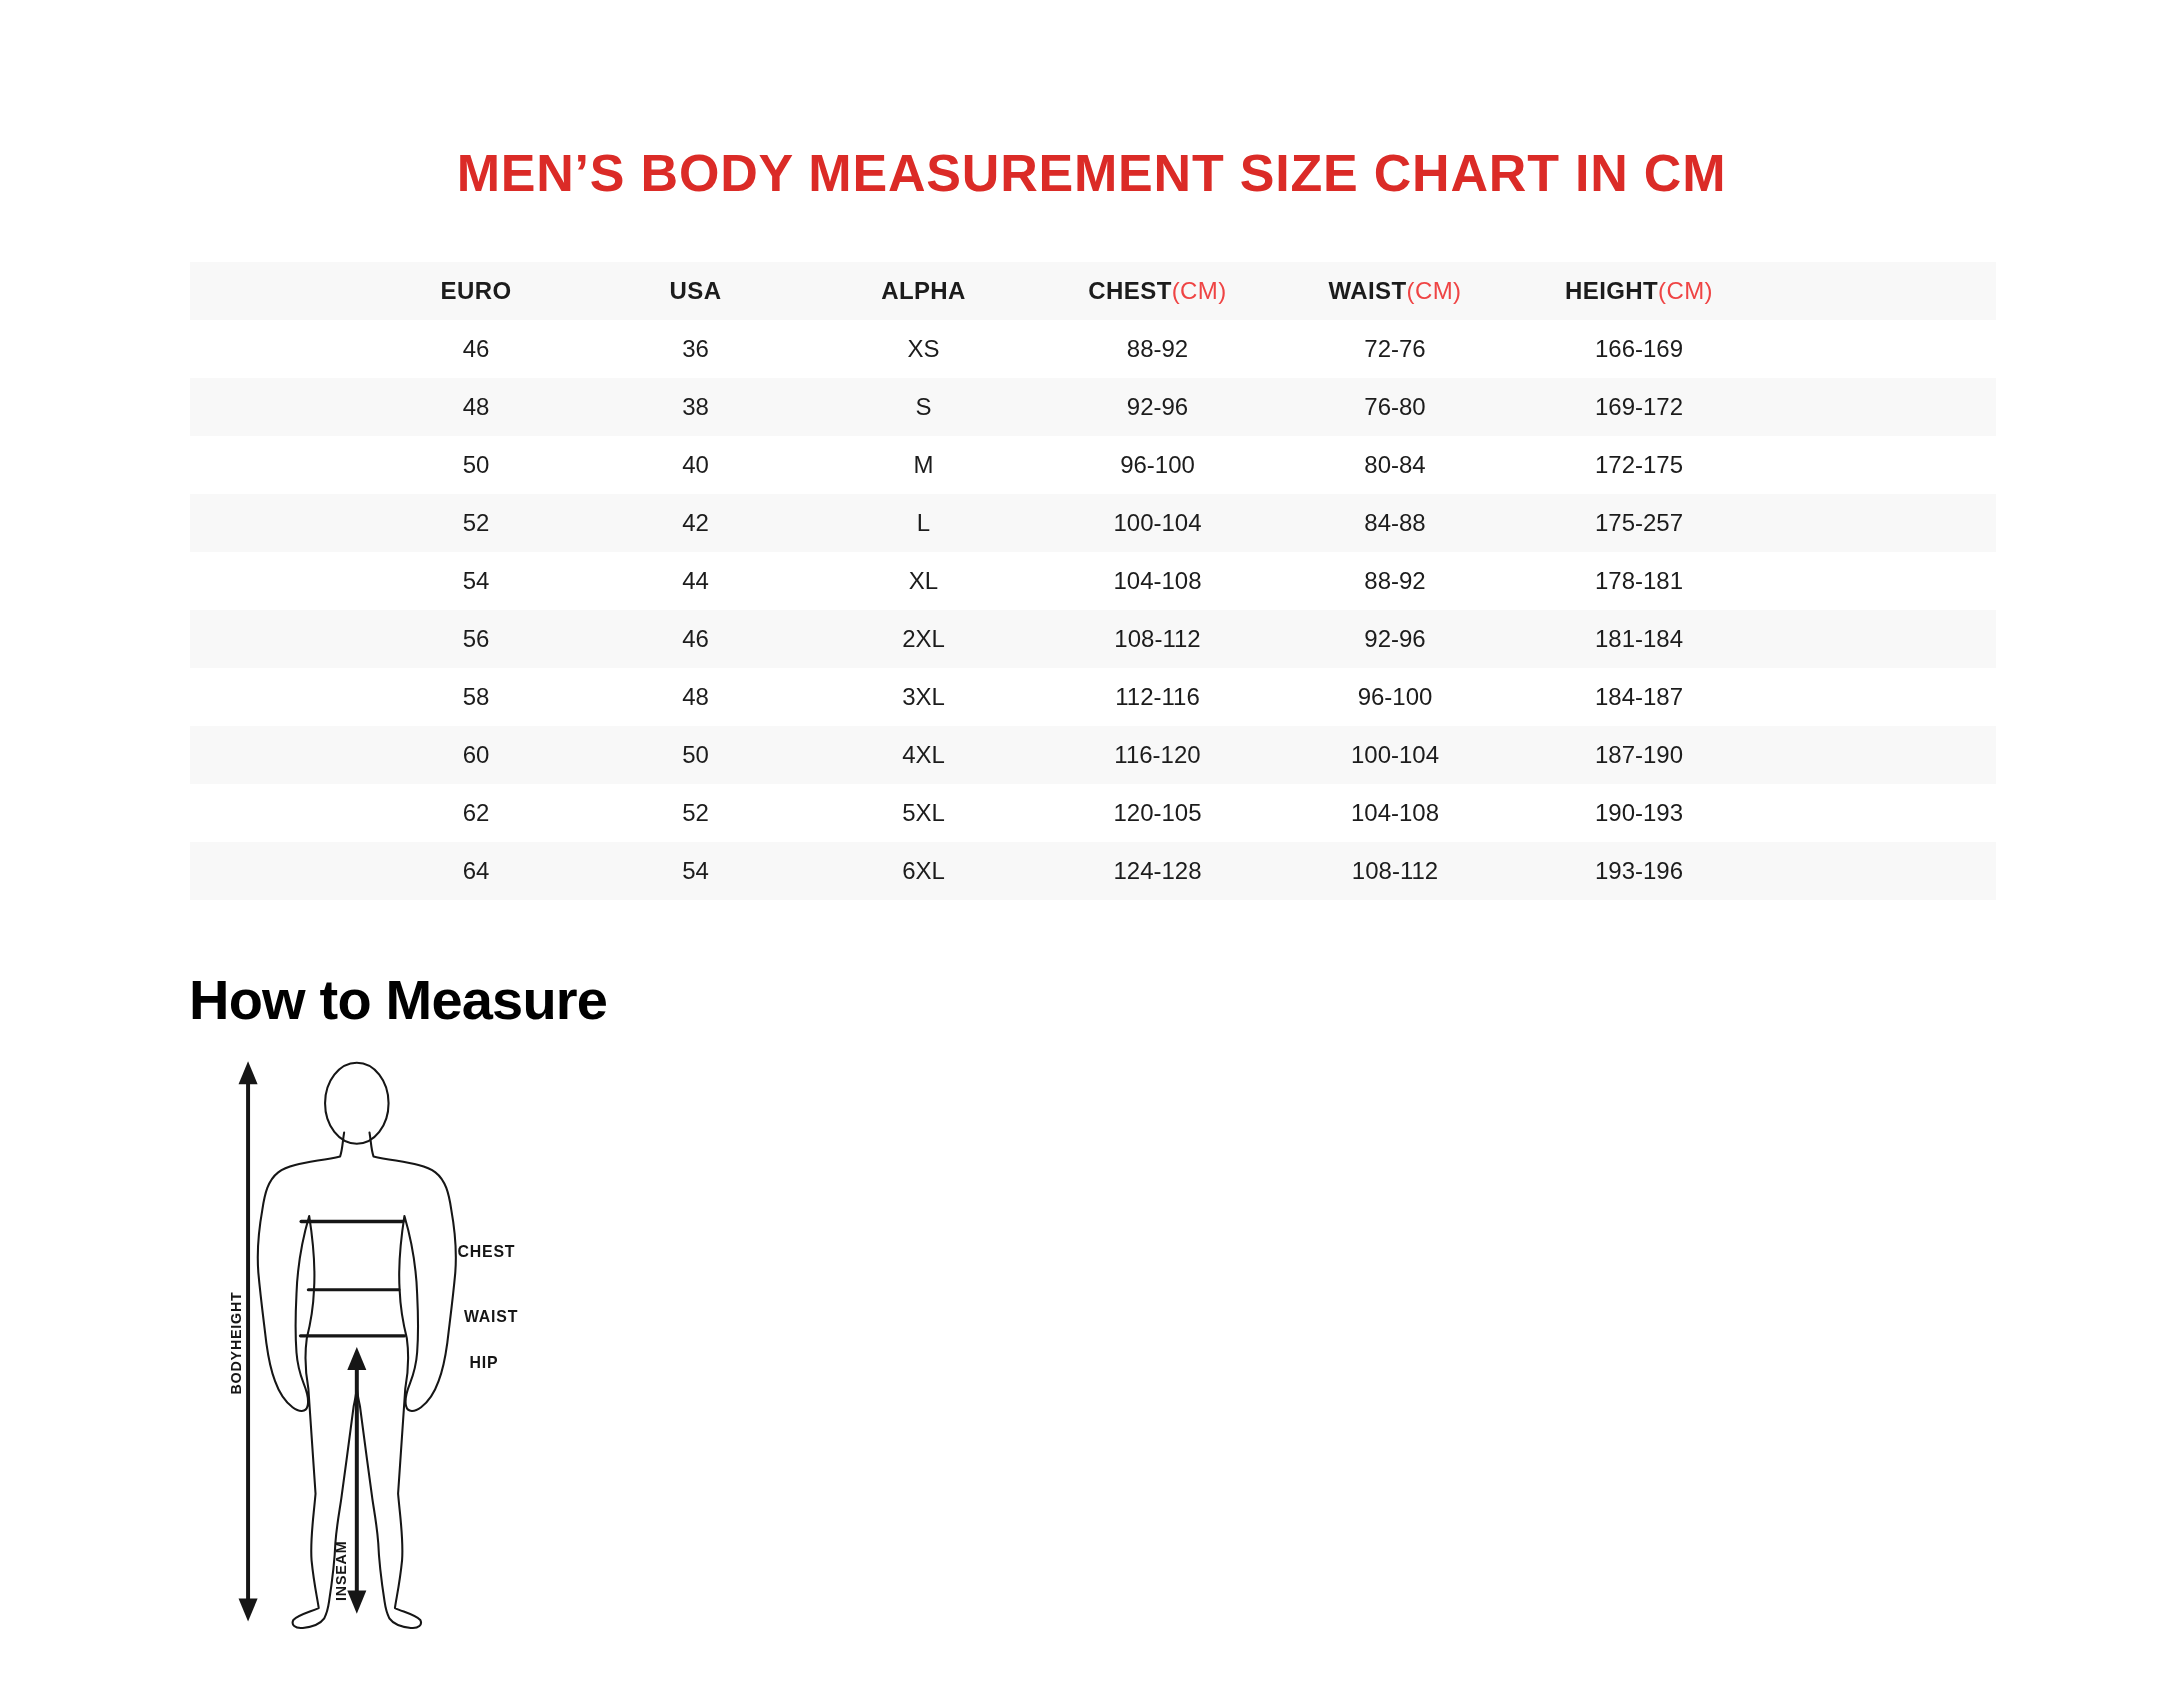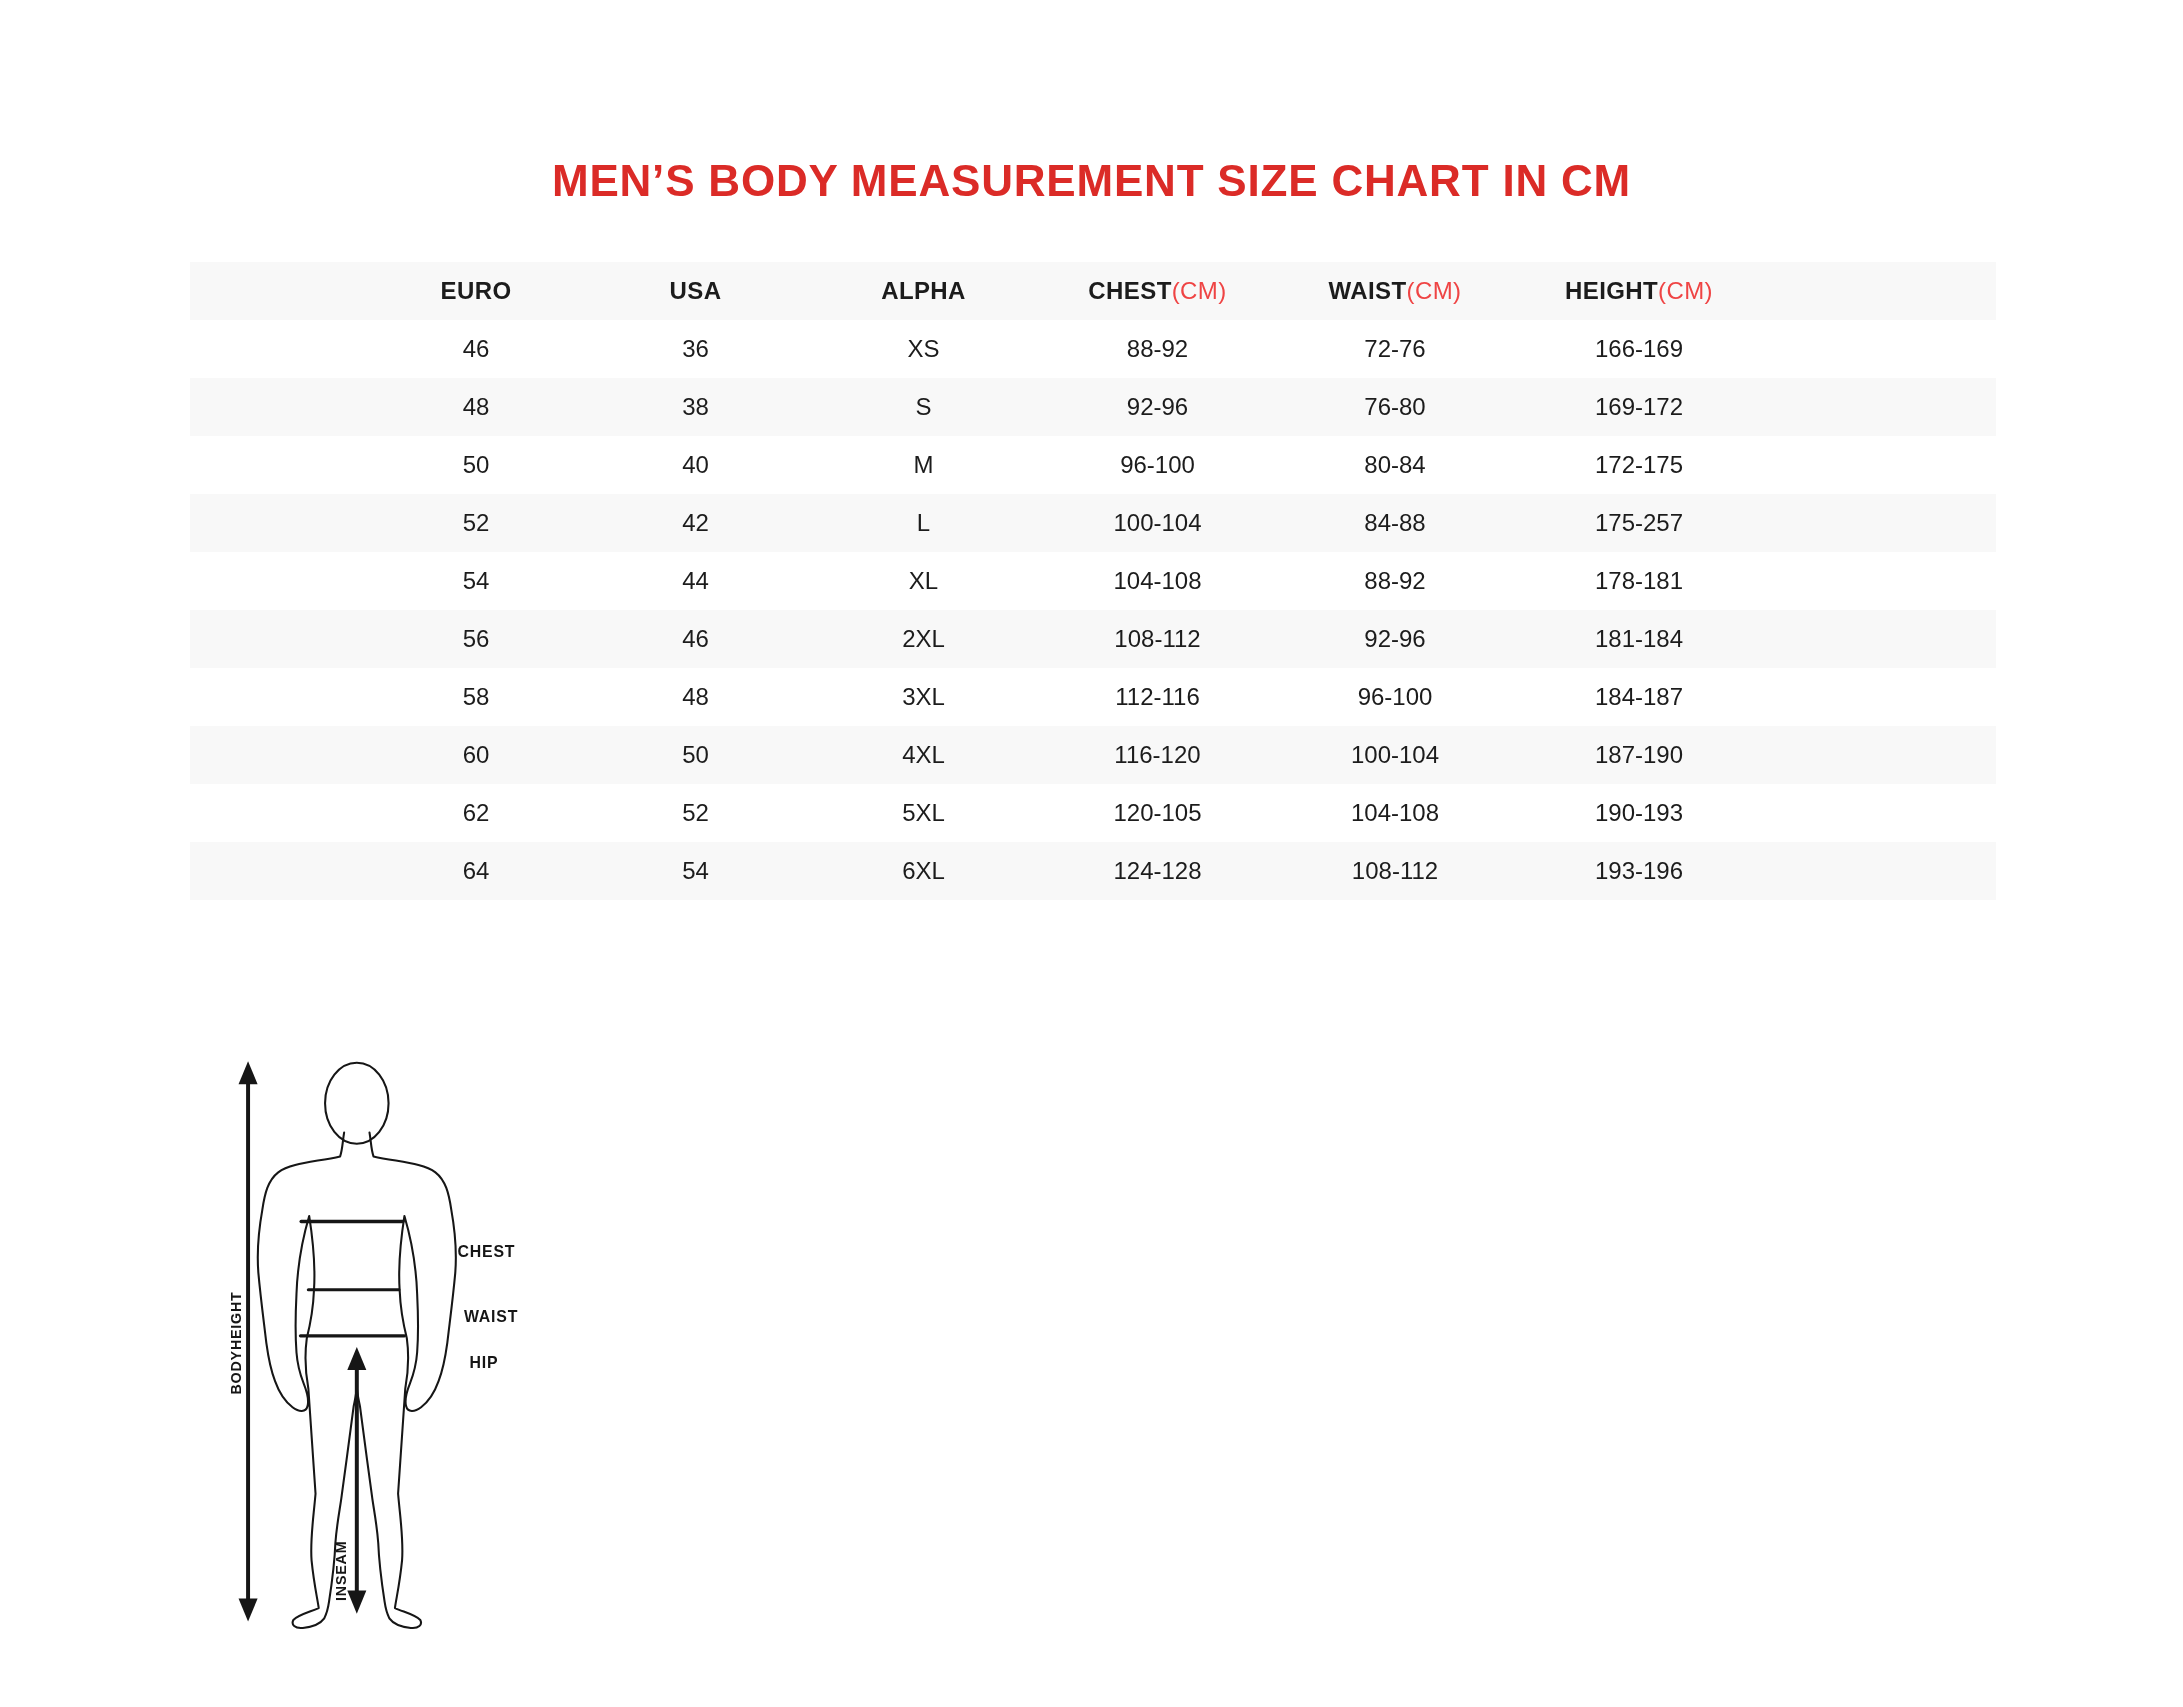--- a/index.html
+++ b/index.html
@@ -1,22 +1,22 @@
 <!DOCTYPE html>
 <html style="--accent: #db2b27; --stripe: #f8f8f8;font-size:12.7px"><head>
 <meta charset="utf-8">
 <style>
   html,body{margin:0;padding:0;background:#ffffff;}
   .sheet{
     position:relative;width:2183px;height:1708px;background:#fff;
     font-family:"Liberation Sans",sans-serif;color:#1c1c1c;overflow:hidden;
   }
   .title{
-    position:absolute;left:0;right:0;top:143px;margin:13px;text-align:center;
-    font-size:44px;font-weight:700;letter-spacing:0.8px;color:var(--accent,#db2b27);
+    position:absolute;left:0;right:0;top:143px;margin:0;text-align:center;
+    font-size:52px;font-weight:700;letter-spacing:0.8px;color:var(--accent,#db2b27);
   }
   .size-table{position:absolute;left:190px;top:262px;width:1806px;}
   .trow{
     display:grid;grid-template-columns:178px 216px 223px 233px 235px 240px 248px;
     width:1806px;height:58px;align-items:center;
   }
   .trow:nth-child(odd){background:var(--stripe,#f8f8f8);}
   .cell,.hcell{text-align:center;font-size:24px;white-space:nowrap;}
   .hcell{font-weight:700;letter-spacing:0.4px;}
   .hsuf{font-weight:400;color:#ef4444;}
@@ -133,20 +133,21 @@
         <div class="sp"></div>
         <div class="cell">64</div>
         <div class="cell">54</div>
         <div class="cell">6XL</div>
         <div class="cell">124-128</div>
         <div class="cell">108-112</div>
         <div class="cell">193-196</div>
       </div>
     </div>
 
+  <h2 class="howto">How to Measure</h2>
 
   <svg class="figure" width="381" height="635" viewBox="0 0 480 800" aria-hidden="true">
 
     <g stroke="#161616">
       <line x1="53" y1="24" x2="53" y2="690" stroke-width="5"></line>
     </g>
     <polygon points="53,4 41,33 65,33" fill="#161616"></polygon>
     <polygon points="53,710 41,681 65,681" fill="#161616"></polygon>
 
     <g stroke="#161616" stroke-width="2.6" fill="none" stroke-linecap="round" stroke-linejoin="round">

